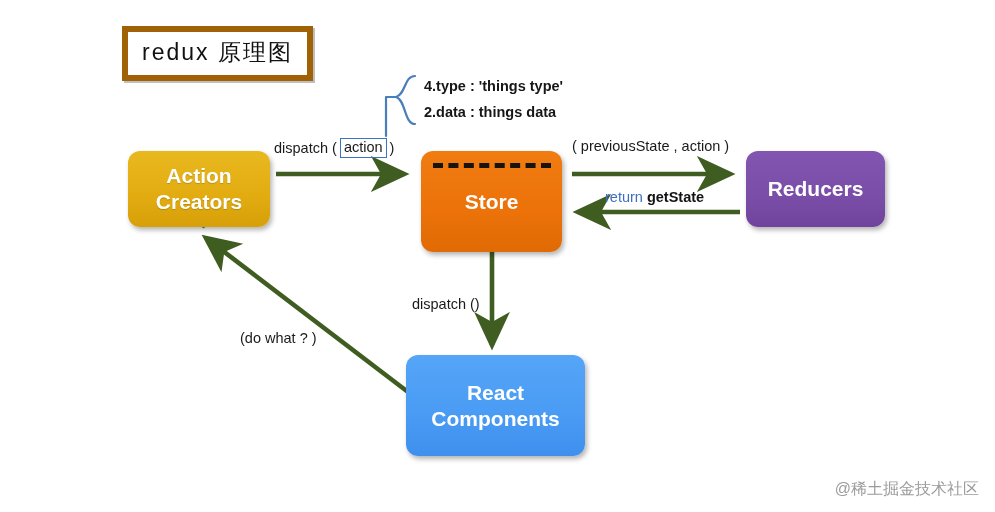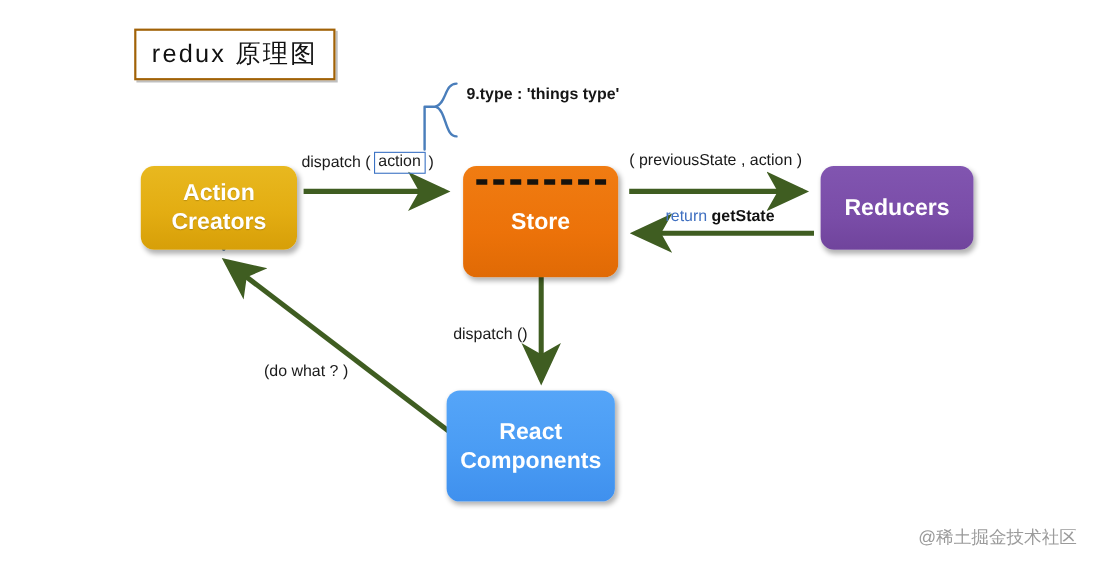--- a/index.html
+++ b/index.html
@@ -25,21 +25,21 @@
     height: 512px;
     pointer-events: none;
   }
 
   
   #title-box {
     position: absolute;
     left: 122px;
     top: 26px;
     padding: 5px 14px 7px 14px;
-    border: 2px solid #a16207;
+    border: 6px solid #a16207;
     background: #ffffff;
     box-shadow: 2px 2px 0 rgba(0,0,0,0.25);
   }
   #title-box .txt {
     font-size: 23px;
     letter-spacing: 2px;
     color: #111111;
     white-space: nowrap;
     font-weight: 400;
   }
@@ -72,21 +72,21 @@
   }
   #node-reducers {
     left: 746px; top: 151px;
     width: 139px; height: 76px;
     background: linear-gradient(180deg,#8155b0 0%,#7a4da8 60%,#70449c 100%);
     font-size: 21px;
     text-align: center;
   }
   #node-react-components {
     left: 406px; top: 355px;
-    width: 153px; height: 101px;
+    width: 179px; height: 101px;
     background: linear-gradient(180deg,#55a5f8 0%,#4a9cf4 55%,#3f90ee 100%);
     font-size: 21px;
   }
   
   #store-dashes {
     position: absolute;
     left: 433px;
     top: 163px;
     width: 118px;
     height: 0;
@@ -173,21 +173,22 @@
     <g>
       <path d="M415,76 C404,76 406,94 396,97 C406,100 404,124 415,124" fill="none" stroke="#4a7ebb" stroke-width="2.2" stroke-linecap="round" stroke-linejoin="round"></path>
       <path d="M396,97 L386,97 L386,136" fill="none" stroke="#4a7ebb" stroke-width="2.2" stroke-linecap="round" stroke-linejoin="round"></path>
     </g>
   </svg>
 
   <div id="title-box">
     <span class="txt">redux 原理图</span>
   </div>
 
-  <div class="brace-line" id="brace-l1">9.type : 'things type'</div>
+  <div class="brace-line" id="brace-l1">4.type : 'things type'</div>
+  <div class="brace-line" id="brace-l2">2.data :  things data</div>
 
   <div class="lbl" id="lbl-prevstate">( previousState , action )</div>
 
   <div class="lbl" id="lbl-dispatch">
     <span>dispatch (</span>
     <span class="boxed">action</span>
     <span>)</span>
   </div>
 
   <div class="lbl" id="lbl-return">

